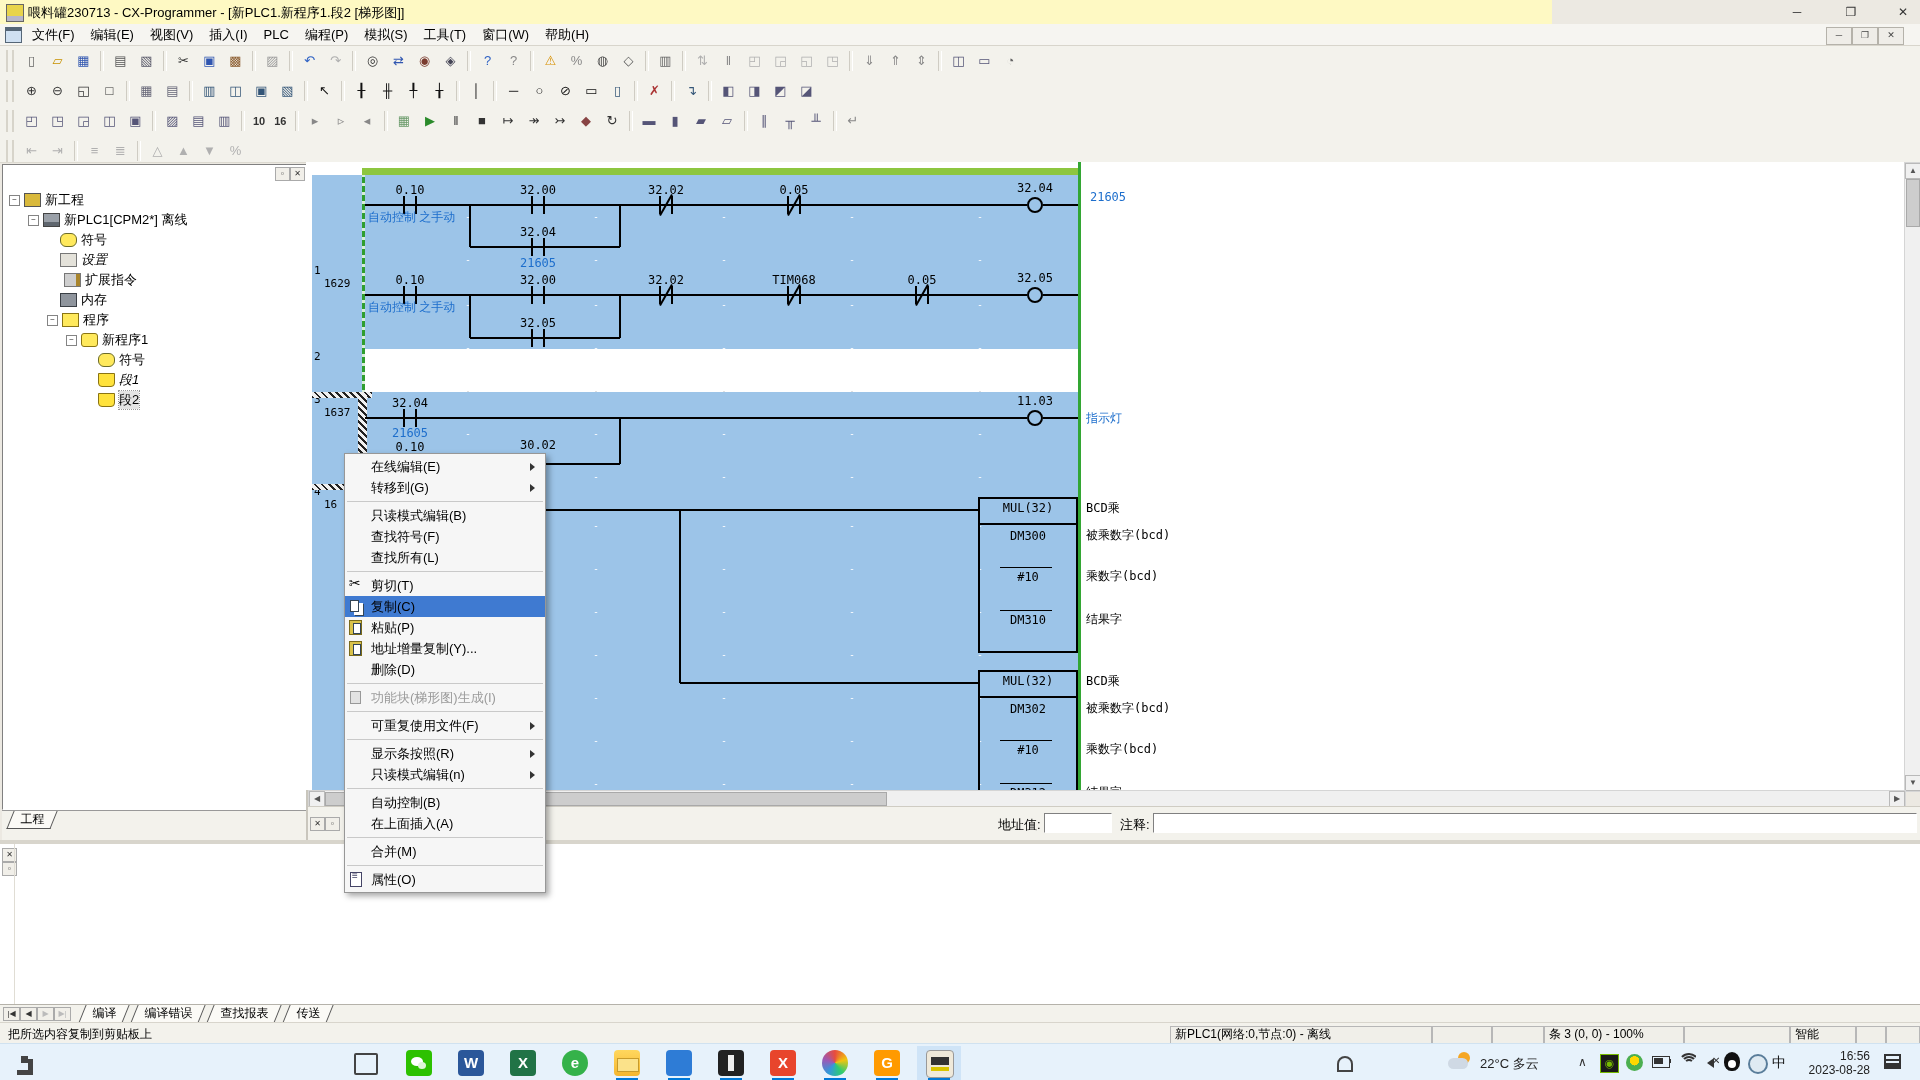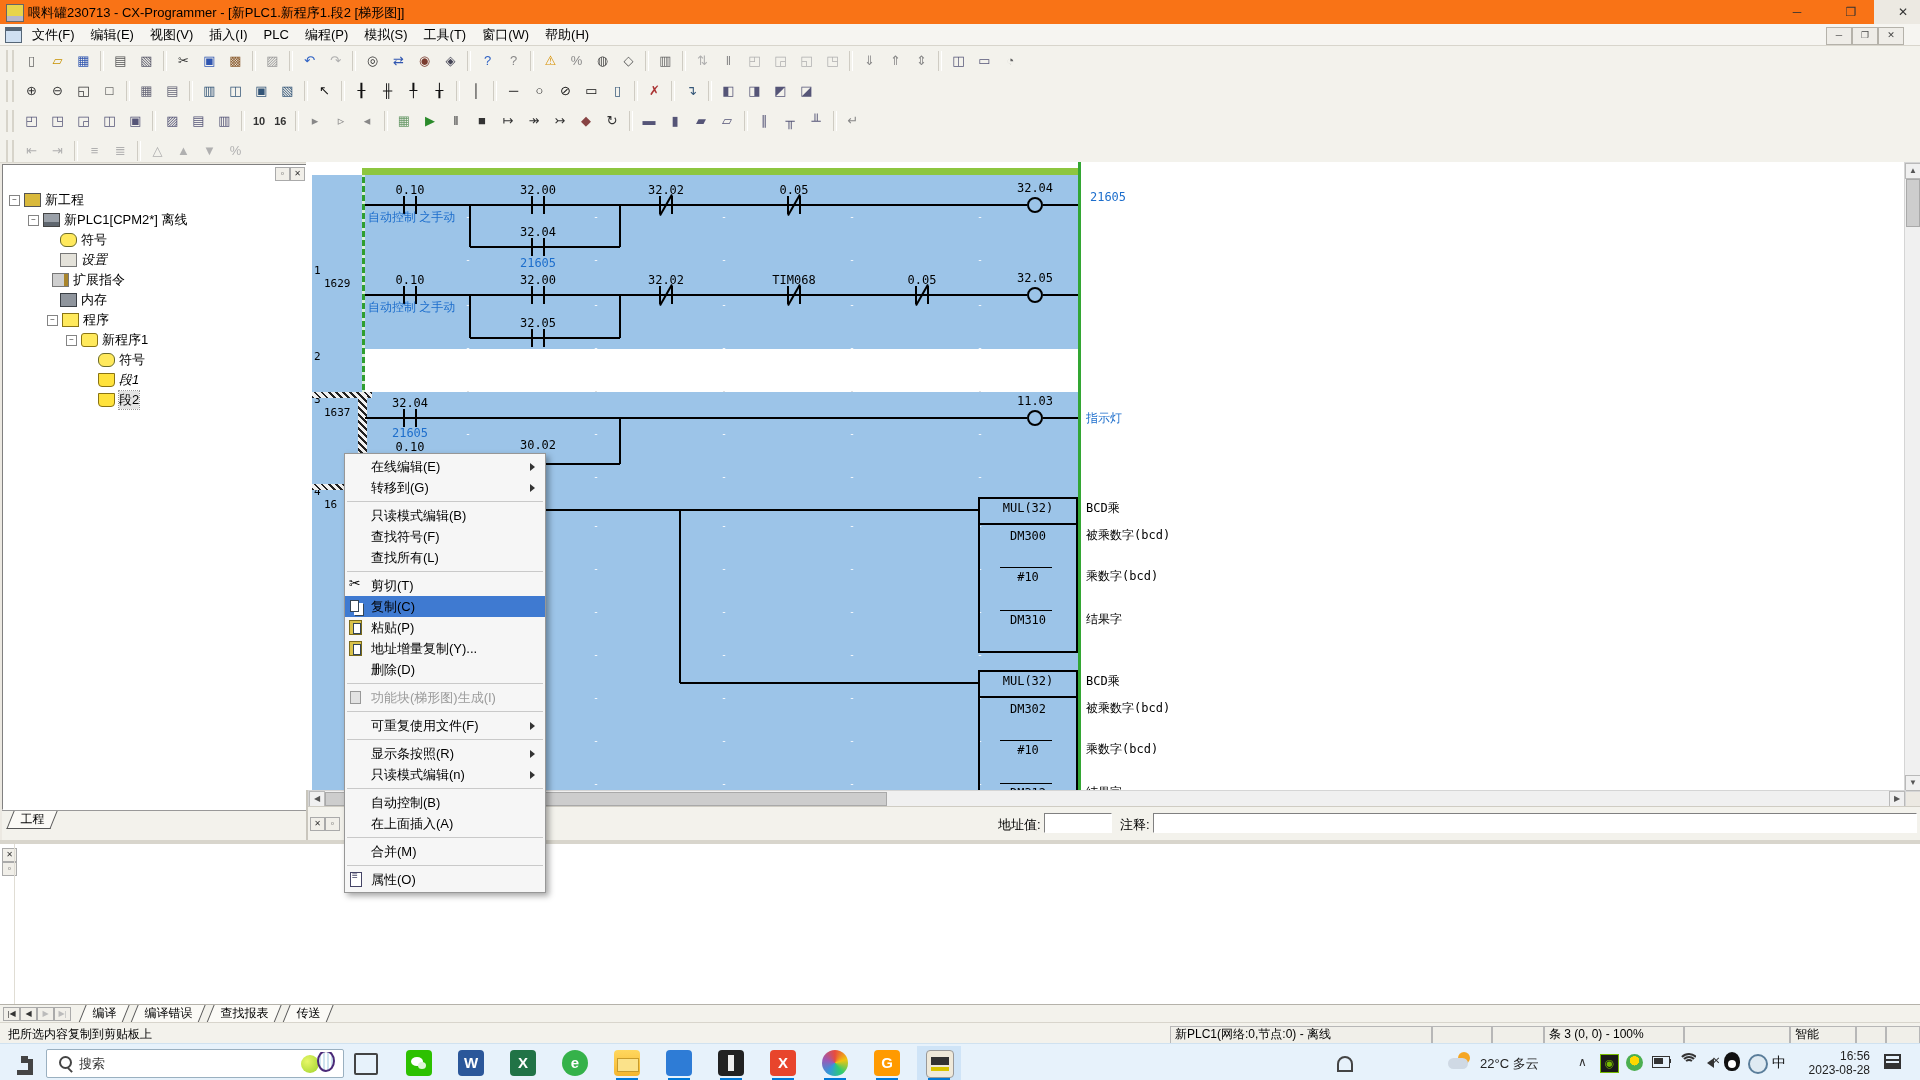--- a/index.html
+++ b/index.html
@@ -1,21 +1,21 @@
 <!DOCTYPE html>
 <html><head>
 <meta charset="utf-8">
 <style>
   html,body{margin:0;padding:0}
   body{width:1920px;height:1080px;overflow:hidden;position:relative;background:#ece9e2;
        font-family:"Liberation Sans","DejaVu Sans",sans-serif;font-size:12px;color:#000;
        -webkit-font-smoothing:none}
   .abs{position:absolute}
   
-  #titlebar{position:absolute;left:0;top:0;width:1874px;height:24px;background:#f97316;border-bottom:1px solid #e3e3e3}
+  #titlebar{position:absolute;left:0;top:0;width:1552px;height:24px;background:#fef9c3;border-bottom:1px solid #e3e3e3}
   #titlebar .appico{position:absolute;left:6px;top:4px;width:16px;height:16px;background:#e8d44a;border:1px solid #666;box-shadow:inset 0 -5px 0 #b7b7c9}
   #titlebar .title{position:absolute;left:28px;top:4px;font-size:13px;white-space:nowrap}
   .wbtn{position:absolute;top:2px;width:30px;height:20px;text-align:center;line-height:20px;font-size:12px;color:#333}
   #menubar{position:absolute;left:0;top:24px;width:1920px;height:21px;background:#f6f5f1;border-bottom:1px solid #d8d5cc}
   #menubar .mdiico{position:absolute;left:5px;top:3px;width:15px;height:14px;border:1px solid #567;background:#cfe0f2;box-shadow:inset 0 3px 0 #567}
   .menu-item{display:inline-block;padding:2px 8px;font-size:13px;height:17px}
   .cbtn{position:absolute;top:3px;width:24px;height:16px;border:1px solid #b5b2aa;background:#efede8;text-align:center;line-height:14px;font-size:9px;color:#444}
   
   .tbrow{position:absolute;left:0;width:1920px;height:30px;background:#f3f2ec;border-bottom:1px solid #dcd9d0}
   .tbtn{display:inline-block;width:23px;height:23px;margin:3px 0 0 1px;text-align:center;line-height:22px;
@@ -143,21 +143,21 @@
       <div class="titem" style="left: 44px; top: 48px;">
         <span style="width: 13px; flex: 0 0 auto;"></span>
         <span class="ti symbols"></span>
         <span>符号</span>
       </div>
       <div class="titem" style="left: 44px; top: 68px; font-style: italic;">
         <span style="width: 13px; flex: 0 0 auto;"></span>
         <span class="ti settings"></span>
         <span>设置</span>
       </div>
-      <div class="titem" style="left: 36px; top: 88px; justify-content: center;">
+      <div class="titem" style="left: 48px; top: 88px; justify-content: center;">
         <span style="width: 13px; flex: 0 0 auto;"></span>
         <span class="ti ext"></span>
         <span>扩展指令</span>
       </div>
       <div class="titem" style="left: 44px; top: 108px;">
         <span style="width: 13px; flex: 0 0 auto;"></span>
         <span class="ti memory"></span>
         <span>内存</span>
       </div>
       <div class="titem" style="left: 44px; top: 128px;">
@@ -395,28 +395,20 @@
   <div class="seg" style="left:1492px;width:46px"></div>
   <div class="seg" style="left:1544px;width:134px">条 3 (0, 0)  - 100%</div>
   <div class="seg" style="left:1684px;width:100px"></div>
   <div class="seg" style="left:1790px;width:60px">智能</div>
   <div class="seg" style="left:1856px;width:24px"></div>
   <div class="seg" style="left:1886px;width:28px"></div>
 </div>
 
 <div id="taskbar">
   <div id="startlogo"></div>
-  <div id="searchbox">
-    <div class="mag"></div>
-    <div class="stext">搜索</div>
-    <div id="tennis">
-      <div class="ball"></div>
-      <div class="rkt"></div>
-    </div>
-  </div>
   <div id="taskapps"></div>
   <div id="tray"></div>
 <div class="tkico" style="left: 354px; background: transparent; color: rgb(68, 68, 68); border: 2px solid rgb(68, 68, 68); border-radius: 2px; width: 20px; height: 18px; top: 9px; position: absolute;"></div>
     <div class="tkico" style="left: 406px; background: rgb(45, 193, 0); position: absolute;">
       <div style="position: absolute; left: 5px; top: 7px; width: 12px; height: 9px; background: rgb(255, 255, 255); border-radius: 50%;"></div>
       <div style="position: absolute; left: 12px; top: 12px; width: 8px; height: 7px; background: rgb(223, 245, 216); border-radius: 50%;"></div>
     </div>
     <div class="tkico" style="left: 458px; background: rgb(43, 87, 154); position: absolute;">W</div>
     <div class="tkico" style="left: 510px; background: rgb(33, 115, 70); position: absolute;">X</div>
     <div class="tkico" style="left: 562px; background: rgb(53, 178, 74); border-radius: 50%; position: absolute;">e</div>

